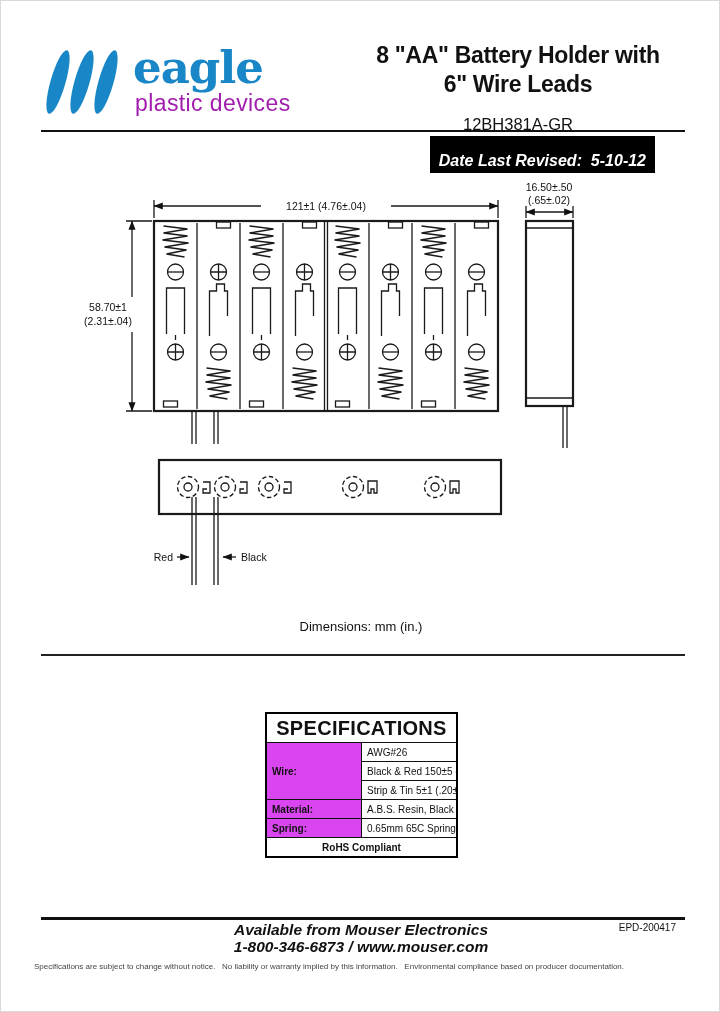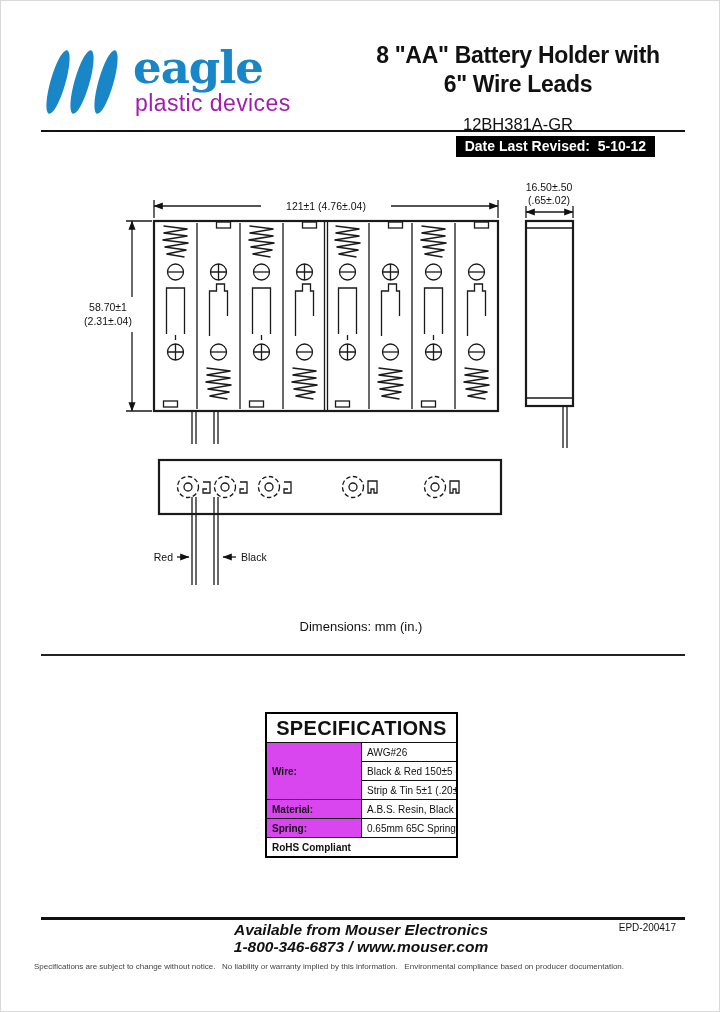--- a/index.html
+++ b/index.html
@@ -11,39 +11,39 @@
   
   .logo{position:absolute;left:42px;top:44px;display:flex;align-items:center;}
   .logo-text{margin-left:6px;}
   .brand{font-family:"DejaVu Serif",serif;font-weight:bold;font-size:45px;line-height:0.95;color:#1886c7;letter-spacing:-1px;}
   .tagline{font-size:23px;color:#a21caf;letter-spacing:0.4px;margin-top:0px;margin-left:2px;}
   .title-block{position:absolute;left:350px;top:40px;width:334px;text-align:center;}
   .title{font-size:23px;font-weight:bold;line-height:1.28;letter-spacing:-0.3px;}
   .part{font-size:16.5px;margin-top:15px;}
   .header-rule{position:absolute;left:40px;top:129px;width:644px;height:2px;background:#111;}
   .badge{position:absolute;top:135px;right:64px;background:#000;color:#fff;
-    font-size:14px;font-weight:bold;padding:2px 9px 3px;white-space:pre;}
+    font-size:16px;font-weight:bold;font-style:italic;padding:16px 9px 3px;white-space:pre;}
   
   svg.drawing{position:absolute;left:35px;top:163px;}
   svg.drawing *{stroke:#1a1a1a;fill:none;stroke-width:1.3;}
   svg.drawing .thick{stroke-width:2.2;}
   svg.drawing .spring{stroke-width:1.5;}
   svg.drawing .dash{stroke-dasharray:4.5 2.5;}
   svg.drawing .fill{fill:#111;stroke:none;}
   svg.drawing text{fill:#111;stroke:none;stroke-width:0;font:10.5px "Liberation Sans",sans-serif;}
   .units-note{position:absolute;left:0;top:618px;width:720px;text-align:center;font-weight:normal;font-size:13px;}
   .rule2{position:absolute;left:40px;top:653px;width:644px;height:2px;background:#222;}
   
   table.specs{position:absolute;left:264px;top:711px;width:193px;border-collapse:collapse;
     font-size:10px;border:2px solid #000;table-layout:fixed;}
   table.specs td{border:1.5px solid #111;padding:2.5px 5px;height:13px;vertical-align:middle;
     white-space:nowrap;overflow:hidden;}
   td.hdr{text-align:center;font-weight:bold;font-size:20px;letter-spacing:0.3px;padding:4px 2px;}
   td.lbl{background:#d946ef;font-weight:bold;width:50px;}
-  td.ftr{text-align:left;font-weight:bold;padding:3px 2px;}
+  td.ftr{text-align:center;font-weight:bold;padding:3px 2px;}
   
   .footer-rule{position:absolute;left:40px;top:916px;width:644px;height:3px;background:#111;}
   .mouser{position:absolute;left:0;top:921px;width:720px;text-align:center;
     font-weight:bold;font-style:italic;font-size:15.5px;line-height:1.08;}
   .epd{position:absolute;top:921px;right:43px;font-size:10px;}
   .disclaimer{position:absolute;left:0;top:961px;width:656px;text-align:center;
     font-size:8px;color:#444;white-space:pre;}
 </style>
 </head>
 <body>

